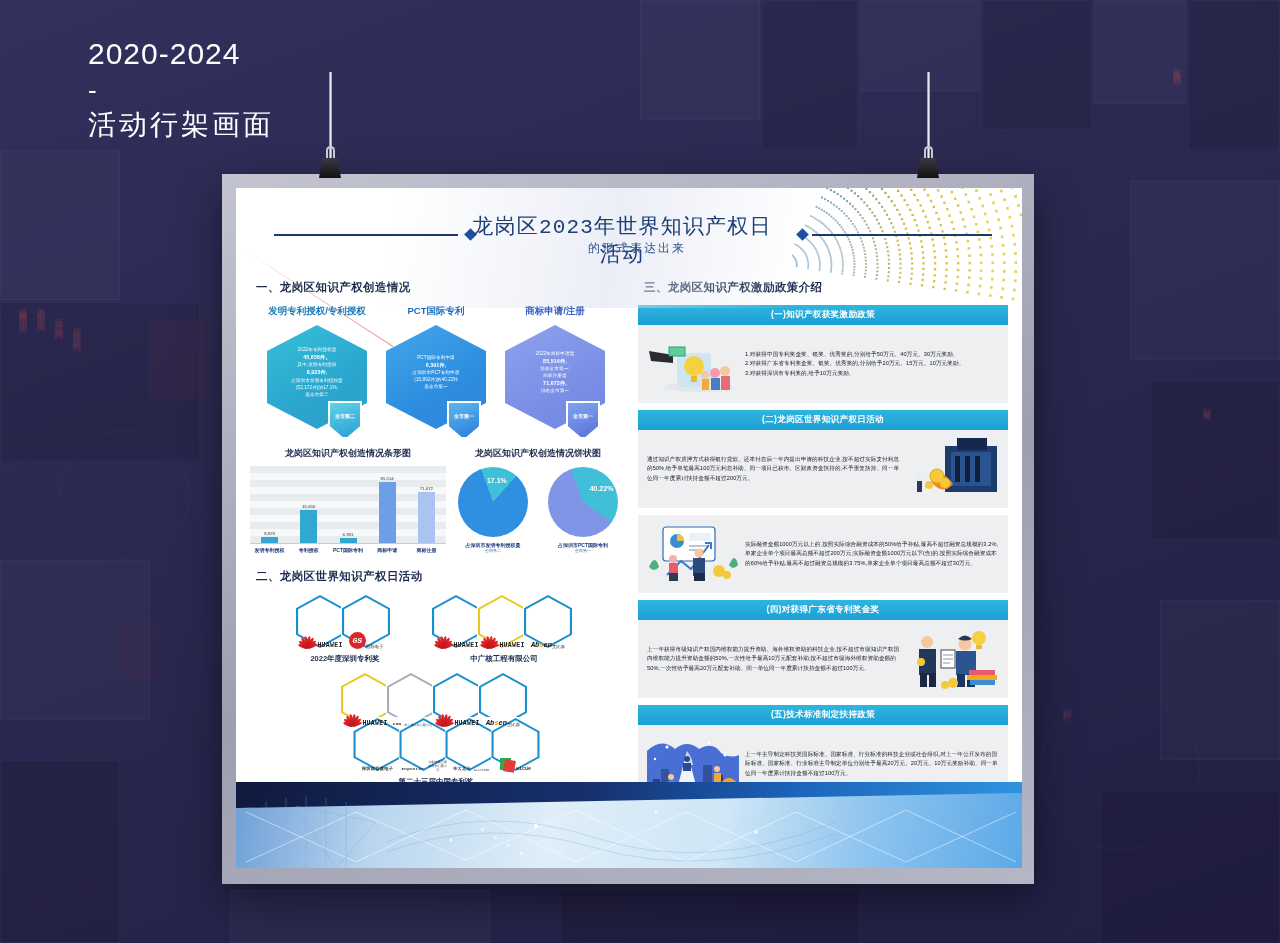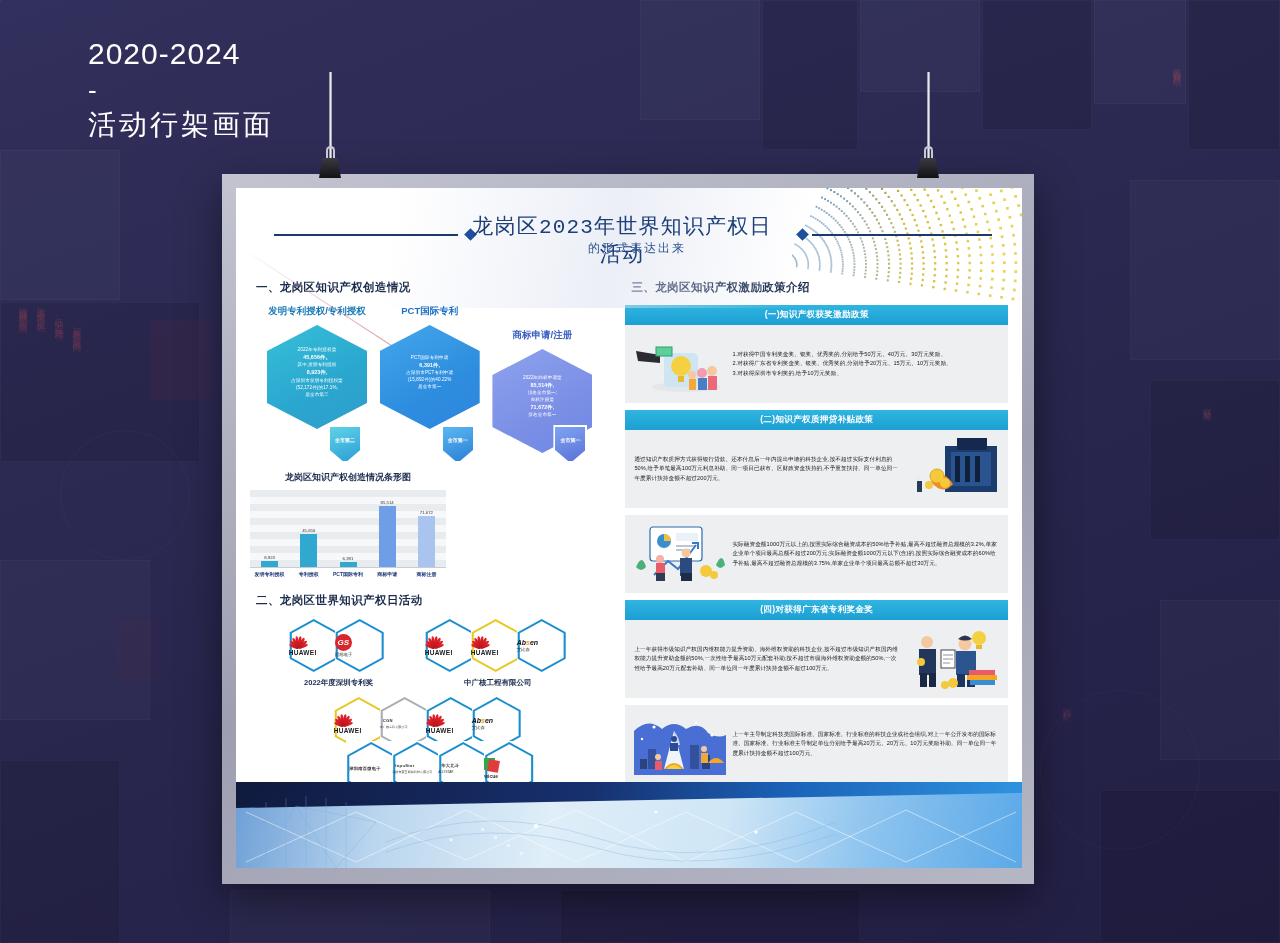--- a/index.html
+++ b/index.html
@@ -119,21 +119,21 @@
     margin: 4px 0 10px 6px;
   }
 
   
   .hexrow { display: flex; justify-content: space-between; padding: 0 14px; margin-top: 2px; }
   .hexcell { width: 106px; text-align: center; position: relative; }
   .hexcell .cap {
     font-size: 9.5px; font-weight: bold; color: #1a7ab8; margin-bottom: 7px; white-space: nowrap;
   }
   .hexcell .cap.c2 { color: #1b6fc4; }
-  .hexcell .cap.c3 { color: #3a5fc0; margin-top: 24px; }
+  .hexcell .cap.c3 { color: #3a5fc0; }
   .hex {
     position: relative; width: 100px; height: 104px; margin: 0 auto;
     clip-path: polygon(50% 0%, 100% 25%, 100% 75%, 50% 100%, 0 75%, 0 25%);
     display: flex; align-items: center; justify-content: center;
     padding: 8px 6px 18px;
   }
   .hex.h1 { background: linear-gradient(150deg,#36c0d8,#2aa6cf 60%,#2e9ecb); }
   .hex.h2 { background: linear-gradient(150deg,#44a7ec,#2d8ddf 60%,#2f86dd); }
   .hex.h3 { background: linear-gradient(150deg,#8ea2ee,#7b8fe6 60%,#6f86e3); }
   .hex .txt {
@@ -179,21 +179,21 @@
   .pie-wrap .ps { font-size: 4px; color: #3a5a8c; }
 
   
   .awards { margin-top: 16px; }
   .award-row { display: flex; justify-content: center; gap: 44px; margin-top: 6px; }
   .award-group { text-align: center; }
   .hexlogos { display: flex; justify-content: center; }
   .hx {
     width: 50px; height: 55px; margin-left: -4px; position: relative;
     background: #fff;
-    display: flex; flex-direction: column; align-items: flex-start; justify-content: center;
+    display: flex; align-items: flex-end; justify-content: center; font-family: Liberation Mono, monospace;
   }
   .hx::before {
     content: ""; position: absolute; inset: 0;
     clip-path: polygon(50% 2%, 98% 26%, 98% 74%, 50% 98%, 2% 74%, 2% 26%);
     background: #1a8fd0;
   }
   .hx::after {
     content: ""; position: absolute; inset: 2.2px;
     clip-path: polygon(50% 2%, 98% 26%, 98% 74%, 50% 98%, 2% 74%, 2% 26%);
     background: #fff;
@@ -914,20 +914,39 @@
                     </div>
                   </div>
               <div class="bar-names" id="barnames">
                     <span>发明专利授权</span>
                     <span>专利授权</span>
                     <span>PCT国际专利</span>
                     <span>商标申请</span>
                     <span>商标注册</span>
                   </div>
             </div>
+            <div class="chart-box">
+              <div class="ct">龙岗区知识产权创造情况饼状图</div>
+              <div class="pies" id="pies">
+                    <div class="pie-wrap">
+                      <div class="pie" style="background: conic-gradient(from -20deg, rgb(63, 192, 216) 0deg, rgb(63, 192, 216) 17.1%, rgb(47, 143, 224) 17.1%, rgb(47, 143, 224) 100%); border: 1px solid rgb(255, 255, 255);">
+                        <span class="pct" style="left: 28.9085px; top: 10.3669px;">17.1%</span>
+                      </div>
+                      <div class="pl">占深圳市发明专利授权量</div>
+                      <div class="ps">全市第二</div>
+                    </div>
+                    <div class="pie-wrap">
+                      <div class="pie" style="background: conic-gradient(from -20deg, rgb(63, 192, 216) 0deg, rgb(63, 192, 216) 40.22%, rgb(129, 149, 232) 40.22%, rgb(129, 149, 232) 100%); border: 1px solid rgb(255, 255, 255);">
+                        <span class="pct" style="left: 41.6252px; top: 18.1703px;">40.22%</span>
+                      </div>
+                      <div class="pl">占深圳市PCT国际专利</div>
+                      <div class="ps">全市第一</div>
+                    </div>
+                  </div>
+            </div>
           </div>
 
           <div class="awards">
             <div class="sec-title">二、龙岗区世界知识产权日活动</div>
             <div class="award-row">
               <div class="award-group">
                 <div class="hexlogos" id="g0">
                       <div class="hx">
                         <div class="flower">
                           <div class="petal" style="left: 8.4px; transform: rotate(-70deg) scaleY(0.815766);"></div>
@@ -1066,21 +1085,21 @@
                       <rect x="74" y="43" width="9" height="14" fill="#e86a7b"></rect>
                       <circle cx="58" cy="42" r="4" fill="#f5c8a0"></circle>
                       <rect x="55" y="46" width="7" height="11" fill="#f3a83c"></rect>
                     </svg></div>
                   <div class="pol-text">
                     <div>1.对获得中国专利奖金奖、银奖、优秀奖的,分别给予50万元、40万元、30万元奖励。</div>
                     <div>2.对获得广东省专利奖金奖、银奖、优秀奖的,分别给予20万元、15万元、10万元奖励。</div>
                     <div>3.对获得深圳市专利奖的,给予10万元奖励。</div>
                   </div>
                 </div>
-                <div class="pol-hdr">(二)知识产权质押贷补贴政策</div>
+                <div class="pol-hdr">(二)龙岗区世界知识产权日活动</div>
                 <div class="pol-body">
                   <div class="pol-text">
                     <div>通过知识产权质押方式获得银行贷款、还本付息后一年内提出申请的科技企业,按不超过实际支付利息的50%,给予单笔最高100万元利息补助。同一项目已获市、区财政资金扶持的,不予重复扶持。同一单位同一年度累计扶持金额不超过200万元。</div>
                   </div>
                   <div class="pol-art"><svg viewBox="0 0 92 62" width="92" height="62">
                       <rect x="38" y="8" width="52" height="46" fill="#1c3c6e"></rect>
                       <rect x="44" y="14" width="40" height="34" fill="#2a5490"></rect>
                       <rect x="50" y="0" width="30" height="12" fill="#14294d"></rect>
                       <g fill="#0f203c">
                         <rect x="48" y="18" width="5" height="26"></rect>
@@ -1142,20 +1161,21 @@
                       <g stroke="#8a97a8" stroke-width="1">
                         <path d="M36,27 h10M36,31 h10M36,35 h7"></path>
                       </g>
                       <rect x="62" y="42" width="26" height="5" fill="#e85b6a"></rect>
                       <rect x="60" y="47" width="30" height="5" fill="#f5a623"></rect>
                       <rect x="63" y="52" width="25" height="5" fill="#3a8ed0"></rect>
                       <circle cx="46" cy="55" r="5" fill="#f5c93c"></circle>
                       <circle cx="38" cy="57" r="4" fill="#f5c93c"></circle>
                     </svg></div>
                 </div>
+                <div class="pol-hdr">(五)技术标准制定扶持政策</div>
                 <div class="pol-body">
                   <div class="pol-art"><svg viewBox="0 0 92 62" width="92" height="62">
                       <path d="M0,18 q14,-14 28,-2 q12,-10 24,0 q14,-8 22,4 q10,6 18,2 v40 H0Z" fill="#4a6fd4"></path>
                       <path d="M30,56 L40,18 L50,56Z" fill="#f0f4fb"></path>
                       <path d="M40,18 q5,6 6,14 L40,32Z" fill="#c9d6ec"></path>
                       <rect x="36" y="30" width="8" height="8" fill="#2a4a96"></rect>
                       <circle cx="40" cy="26" r="3" fill="#2a4a96"></circle>
                       <path d="M30,56 q10,-12 20,0Z" fill="#f5a623"></path>
                       <path d="M33,56 q7,-8 14,0Z" fill="#f5d142"></path>
                       <rect x="14" y="36" width="8" height="20" fill="#33519c"></rect>

